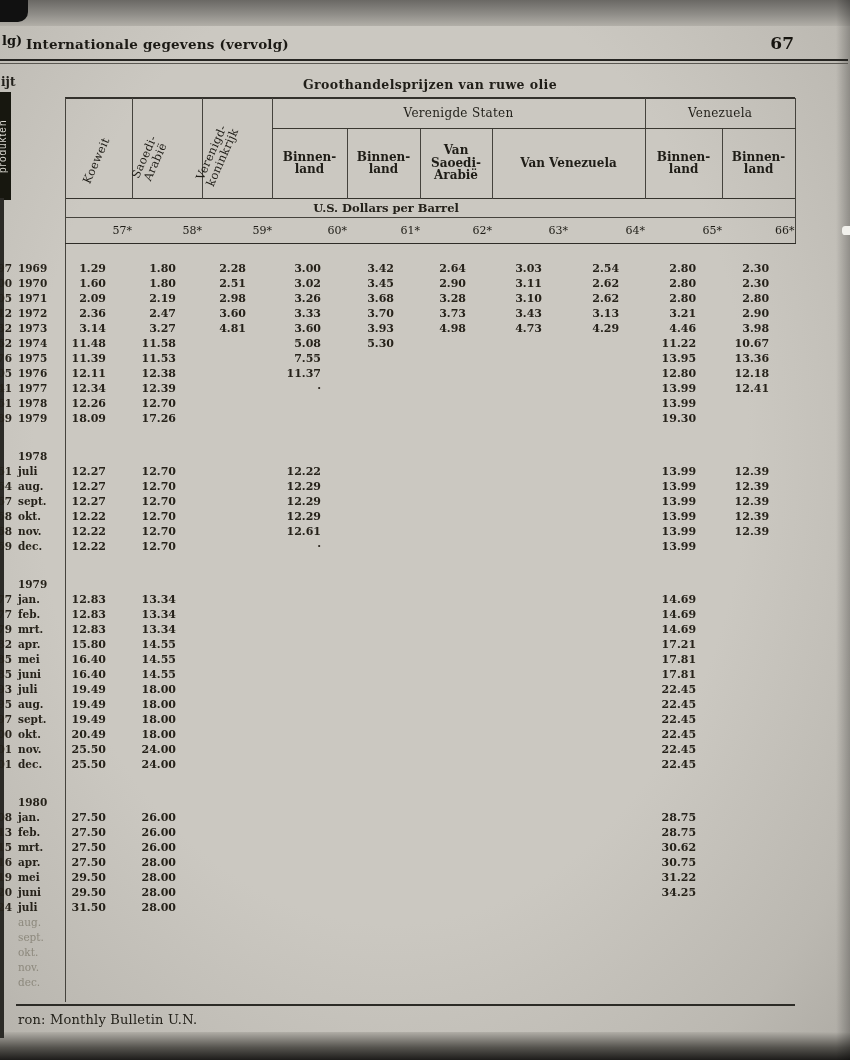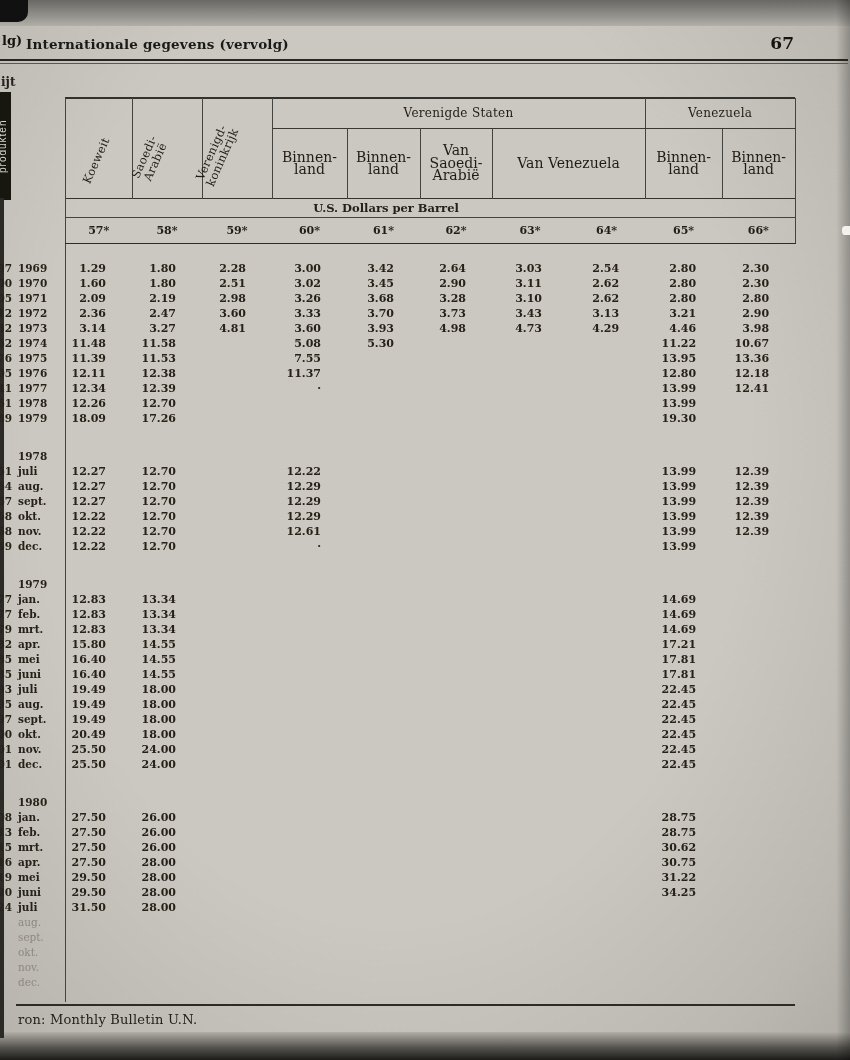--- a/index.html
+++ b/index.html
@@ -47,34 +47,34 @@
   table.prices { position:absolute; top:98px; left:-14px; width:809px;
                  border-collapse:collapse; table-layout:fixed; }
   th, td { padding:0; font-weight:normal; vertical-align:middle; }
 
   .blx { border-left:1.2px solid #45433d; }
   .brx { border-right:1.2px solid #45433d; }
 
   thead th { font-size:11px; color:#1f1d17; }
   tr.grp-row th { height:30px;margin-top:36px; }
   th.grp { border-bottom:1.4px solid #3a3831; font-size:12px; letter-spacing:.3px; }
-  tr.sub-row th { height:70px; white-space:pre-line; line-height:12.5px; font-size:14px; }
+  tr.sub-row th { height:70px; white-space:pre-line; line-height:12.5px; font-size:12px;font-weight:bold; }
   th.ghost, td.ghost { border:none; }
 
   th.rot { position:relative; }
   .rot-txt { position:absolute; bottom:12px; white-space:pre-line; line-height:11.5px;
              font-size:11.5px; letter-spacing:.3px; color:#1f1d17;
              transform:rotate(-66deg); transform-origin:0 100%; }
   .rot1 .rot-txt { left:26px; }
   .rot2 .rot-txt { left:17px; bottom:10px; }
   .rot3 .rot-txt { left:12px; bottom:10px; }
 
   td.unit-cell { height:19px; text-align:center; font-weight:bold; font-size:11.5px; padding-right:88px;
                  border-top:1.5px solid #34322c; border-bottom:1px solid #45433d; }
-  tr.num-row th { height:26px; font-weight:bold; font-size:11px; text-align:center;
+  tr.num-row th { height:26px; font-weight:normal; font-size:11px; text-align:right;
                   border-bottom:1.6px solid #2e2c27; }
 
   tbody td { height:15px; font-size:11px; font-weight:bold; color:#26221a; line-height:15px; }
   td.num-cell { text-align:right; padding-right:2px; font-size:10.5px; }
   td.lbl-cell { padding-left:4px; font-size:10.5px; font-weight:600; white-space:nowrap; }
   td.val-cell { text-align:right; padding-right:26px; }
   tr.label-row td { height:18px; vertical-align:bottom; }
   tr.faint td { color:#8d897d; font-weight:500; }
 
   .rule-bottom { position:absolute; left:16px; top:1004px; width:779px; height:2px; background:#2c2b26; }
@@ -94,20 +94,21 @@
   <div class="white-dot"></div>
 
   <div class="vertical-strip-text">produkten</div>
   <div class="corner-partial">lg)</div>
   <div class="left-edge-partial">ijt</div>
 
   <div class="hdr-title">Internationale gegevens (vervolg)</div>
   <div class="hdr-page">67</div>
   <div class="rule-double"></div>
 
+  <div class="tbl-title">Groothandelsprijzen van ruwe olie</div>
   <div class="rule-title"></div>
 
   <table class="prices">
     <colgroup>
       <col style="width:28px">
         <col style="width:51px">
       <col style="width:67px">
         <col style="width:70px">
         <col style="width:70px">
       <col style="width:75px">

